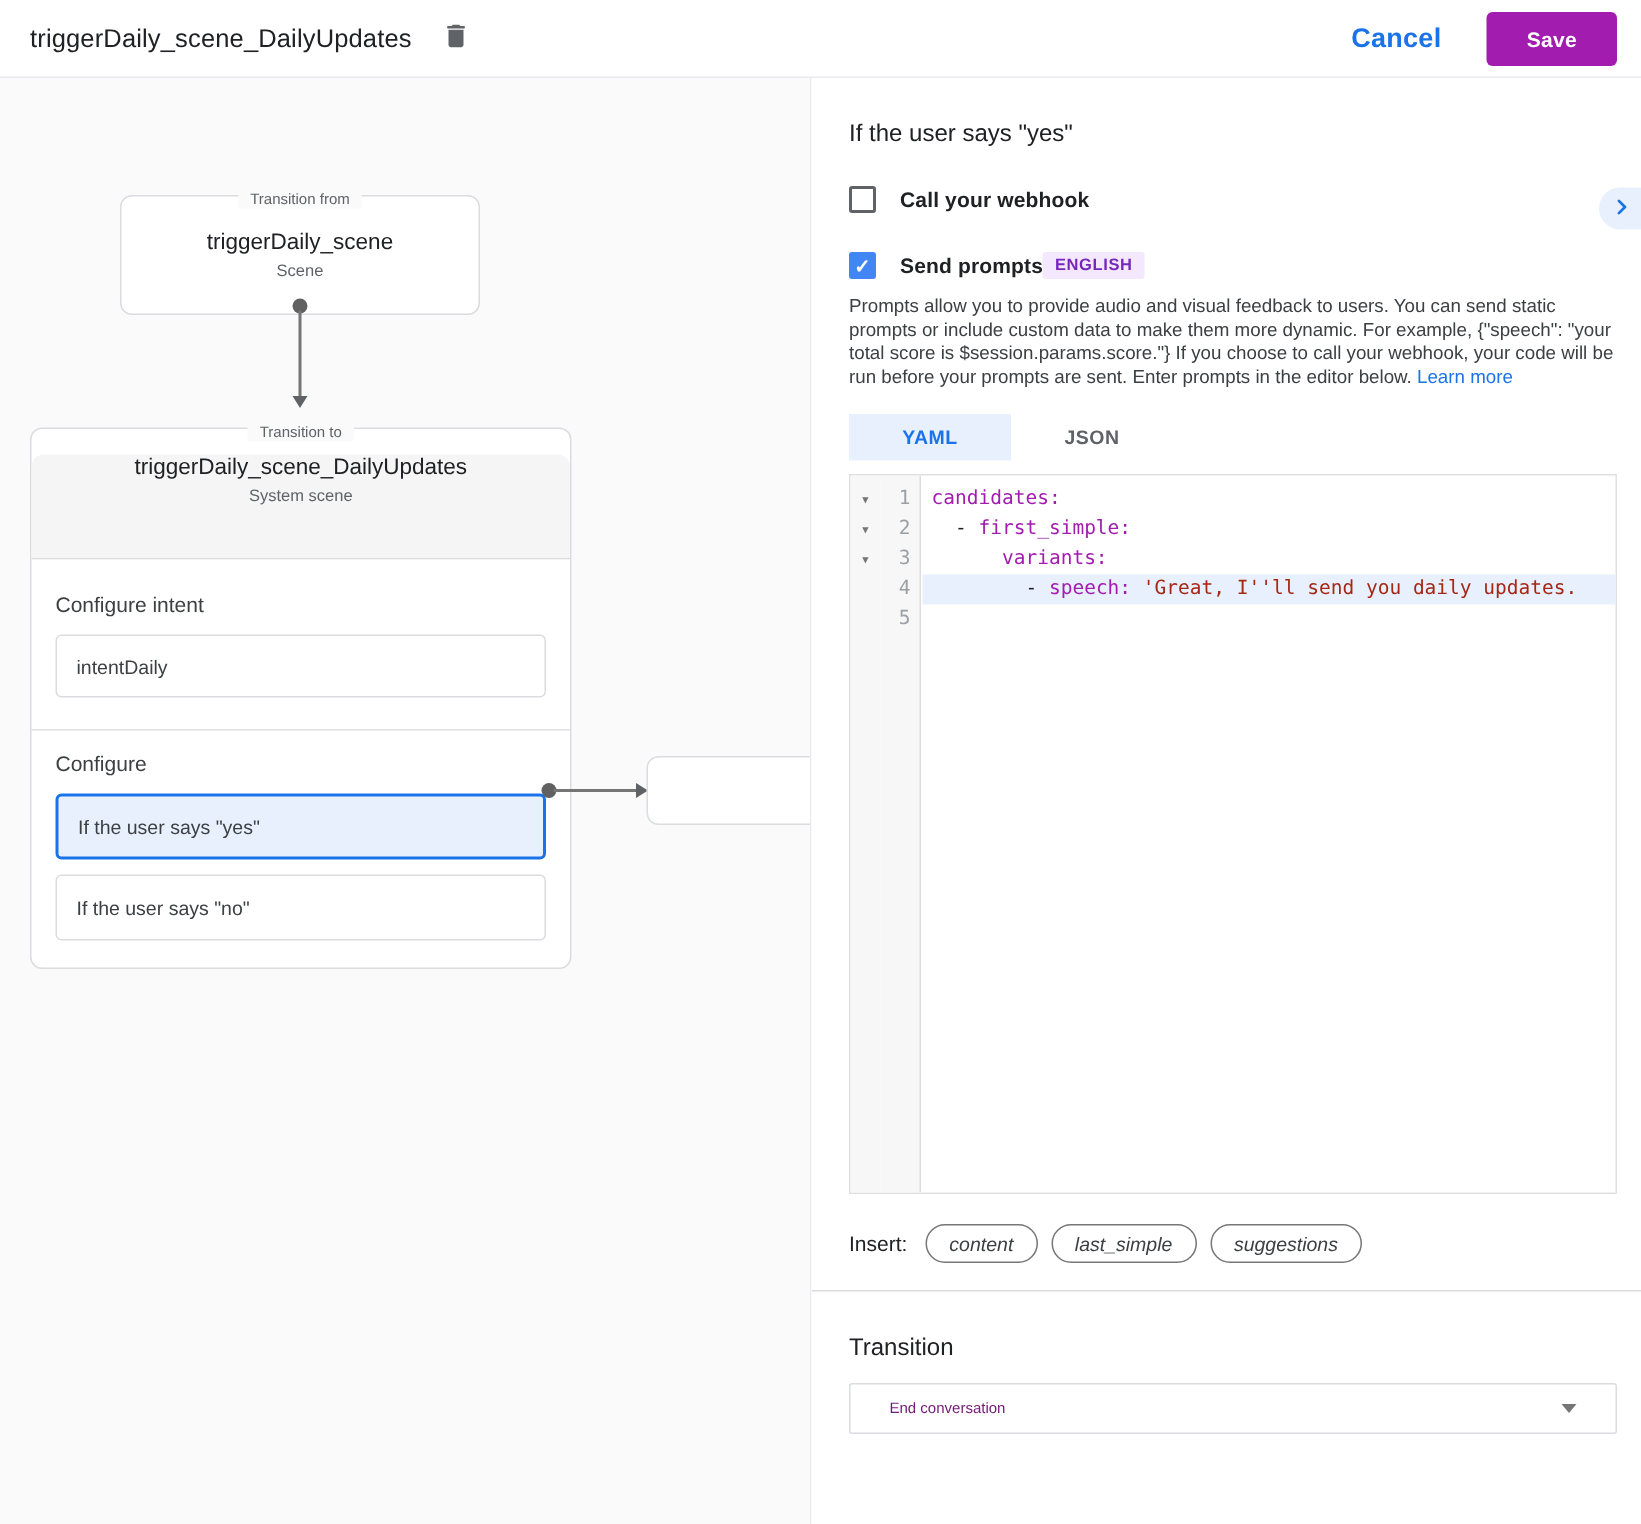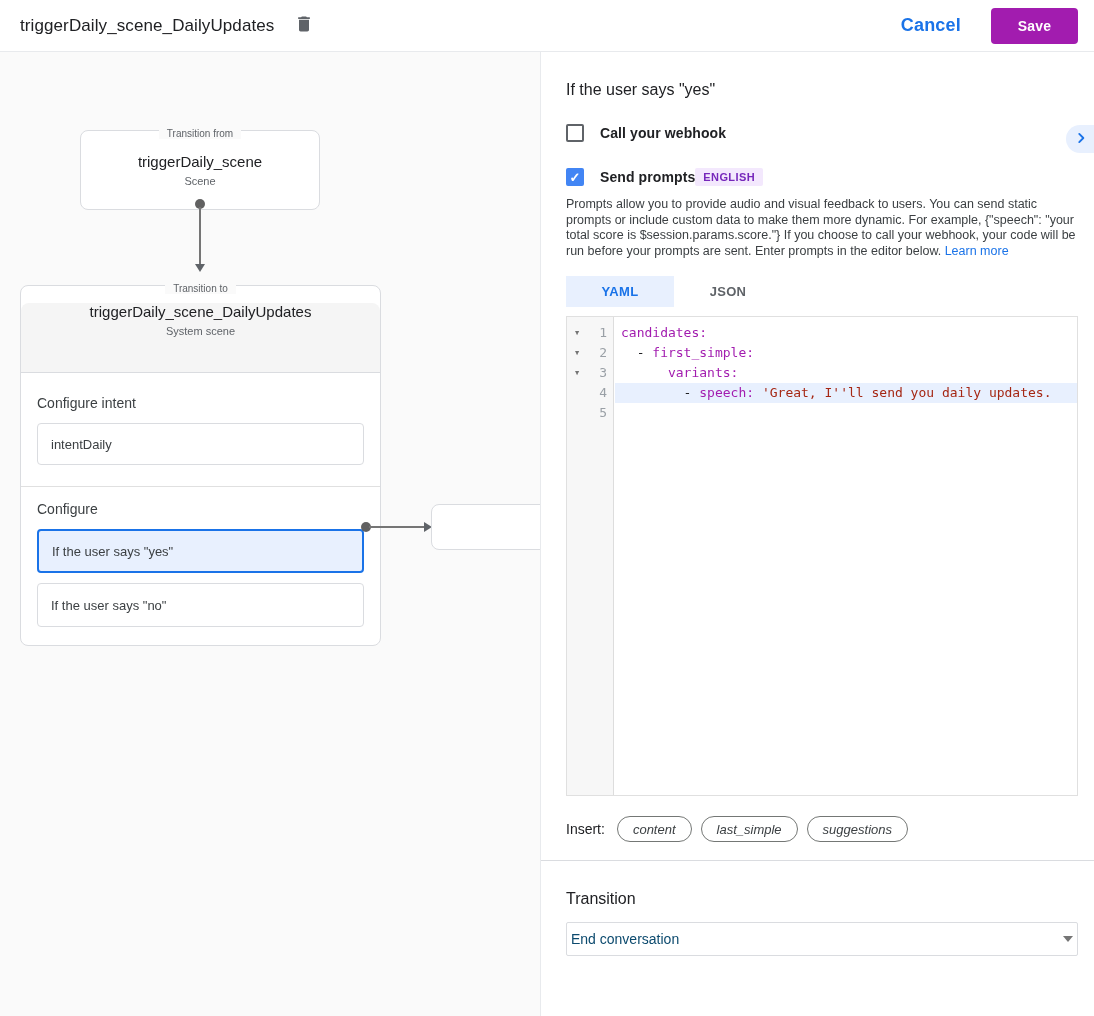--- a/index.html
+++ b/index.html
@@ -101,21 +101,21 @@
   .insert-row { display:flex; align-items:center; margin-top:20px; }
   .insert-label { font-size:14px; color:#202124; margin-right:12px; }
   .chip { border:1px solid #747775; border-radius:14px; background:#fff; height:26px;
     padding:0 15px; font-size:13px; color:#3c4043; margin-right:9px; cursor:pointer;
     font-family:inherit; display:flex; align-items:center;font-style:italic; }
 
   .panel-divider { border:none; border-top:1px solid #dadce0; margin:18px -16px 0 -25px; }
 
   .transition-heading { font-size:16px; font-weight:400; margin-top:29px; }
   .select-box { margin-top:14px; height:34px; border:1px solid #dadce0; border-radius:2px;
-    display:flex; align-items:center; padding:0 4px; font-size:14px; color:#0c4a6e;
+    display:flex; align-items:center; padding:0 26px; font-size:10px; color:#701a75;
     cursor:pointer; justify-content:space-between; max-width:512px; }
   .caret-down { width:0; height:0; border-left:5px solid transparent; border-right:5px solid transparent;
     border-top:6px solid #757575; }
 </style>
 </head>
 <body>
 
 <div class="topbar">
   <span class="topbar-title">triggerDaily_scene_DailyUpdates</span>
   <button class="trash-btn">

